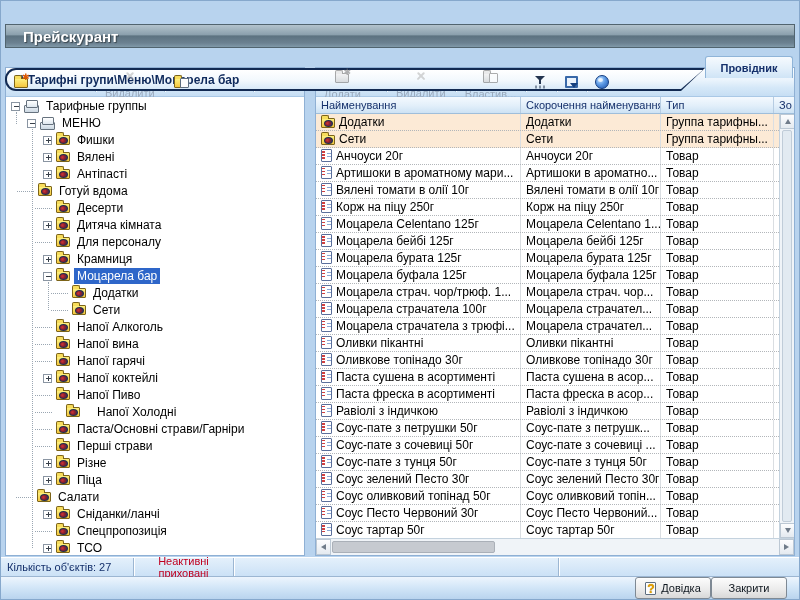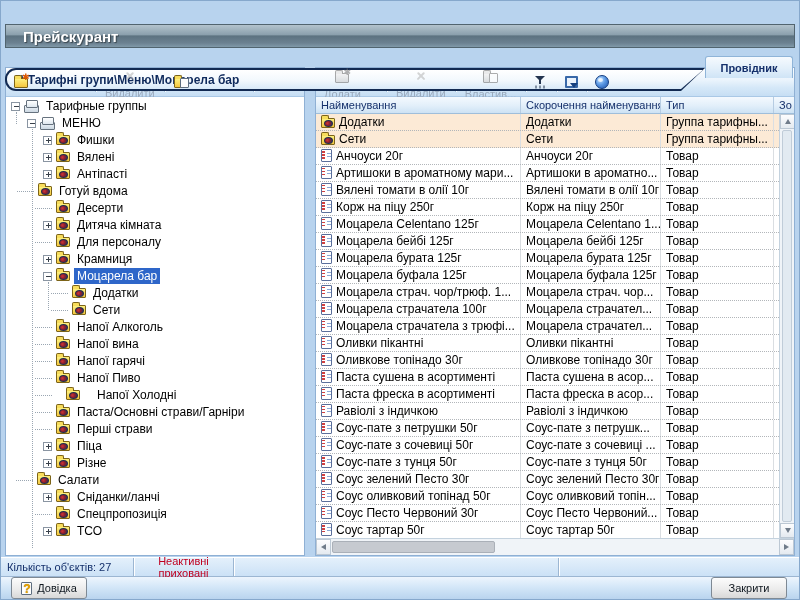--- a/index.html
+++ b/index.html
@@ -138,21 +138,21 @@
   .gapstrip { height:2px; }
   .statusbar { height:20px; display:flex; align-items:stretch;
     background:linear-gradient(180deg,#e4f0fb 0%,#cbe1f6 100%); border-top:1px solid #ffffff; border-bottom:1px solid #9cb6d2; font-size:11px; }
   .seg { border-right:1px solid #9cb6d2; box-shadow:1px 0 0 #ffffff; display:flex; align-items:center;text-align:center; }
   .seg-count { width:133px; padding-left:6px; color:#15306b; }
   .seg-inactive { width:100px; justify-content:center; color:#c00020; }
   .seg-mid { width:325px; }
   .seg-rest { flex:1; border-right:none; box-shadow:none; }
 
   
-  .footer { flex:1; display:flex; align-items:center; justify-content:space-between; padding:0 12px 0 10px;
+  .footer { flex:1; display:flex; align-items:center; justify-content:flex-end; padding:0 12px 0 10px;
     background:linear-gradient(180deg,#edf5fd 0%,#d4e7f8 45%,#b9d4ee 100%); }
   .fbtn { height:22px; min-width:76px; display:flex; align-items:center; justify-content:center; gap:5px;
     border:1px solid #7e8994; border-radius:3px; font-family:inherit; font-size:11px; color:#101820;
     background:linear-gradient(180deg,#fcfcfc 0%,#ececec 55%,#d8d8d8 100%); box-shadow:0 1px 0 rgba(255,255,255,.7) inset; }
 </style>
 </head>
 <body>
 
 <div class="window">
 
@@ -308,20 +308,27 @@
           </div>
           <div class="tree-row" style="padding-left: 35px;">
             <span class="pref">
               <span class="dash"></span>
             </span>
             <span class="ic ic-folder"></span>
             <span class="tlabel">Напої гарячі</span>
           </div>
           <div class="tree-row" style="padding-left: 35px;">
             <span class="pref">
+              <span class="exp plus"></span>
+            </span>
+            <span class="ic ic-folder"></span>
+            <span class="tlabel">Напої коктейлі</span>
+          </div>
+          <div class="tree-row" style="padding-left: 35px;">
+            <span class="pref">
               <span class="dash"></span>
             </span>
             <span class="ic ic-folder"></span>
             <span class="tlabel">Напої Пиво</span>
           </div>
           <div class="tree-row" style="padding-left: 35px; gap: 10px;">
             <span class="pref">
               <span class="dash"></span>
             </span>
             <span class="ic ic-folder"></span>
@@ -339,28 +346,28 @@
               <span class="dash"></span>
             </span>
             <span class="ic ic-folder"></span>
             <span class="tlabel">Перші страви</span>
           </div>
           <div class="tree-row" style="padding-left: 35px;">
             <span class="pref">
               <span class="exp plus"></span>
             </span>
             <span class="ic ic-folder"></span>
+            <span class="tlabel">Різне</span>
+          </div>
+          <div class="tree-row" style="padding-left: 35px;">
+            <span class="pref">
+              <span class="exp plus"></span>
+            </span>
+            <span class="ic ic-folder"></span>
             <span class="tlabel">Піца</span>
-          </div>
-          <div class="tree-row" style="padding-left: 35px;">
-            <span class="pref">
-              <span class="exp plus"></span>
-            </span>
-            <span class="ic ic-folder"></span>
-            <span class="tlabel">Різне</span>
           </div>
           <div class="tree-row" style="padding-left: 16px;">
             <span class="pref">
               <span class="dash"></span>
             </span>
             <span class="ic ic-folder"></span>
             <span class="tlabel">Салати</span>
           </div>
           <div class="tree-row" style="padding-left: 35px;">
             <span class="pref">

